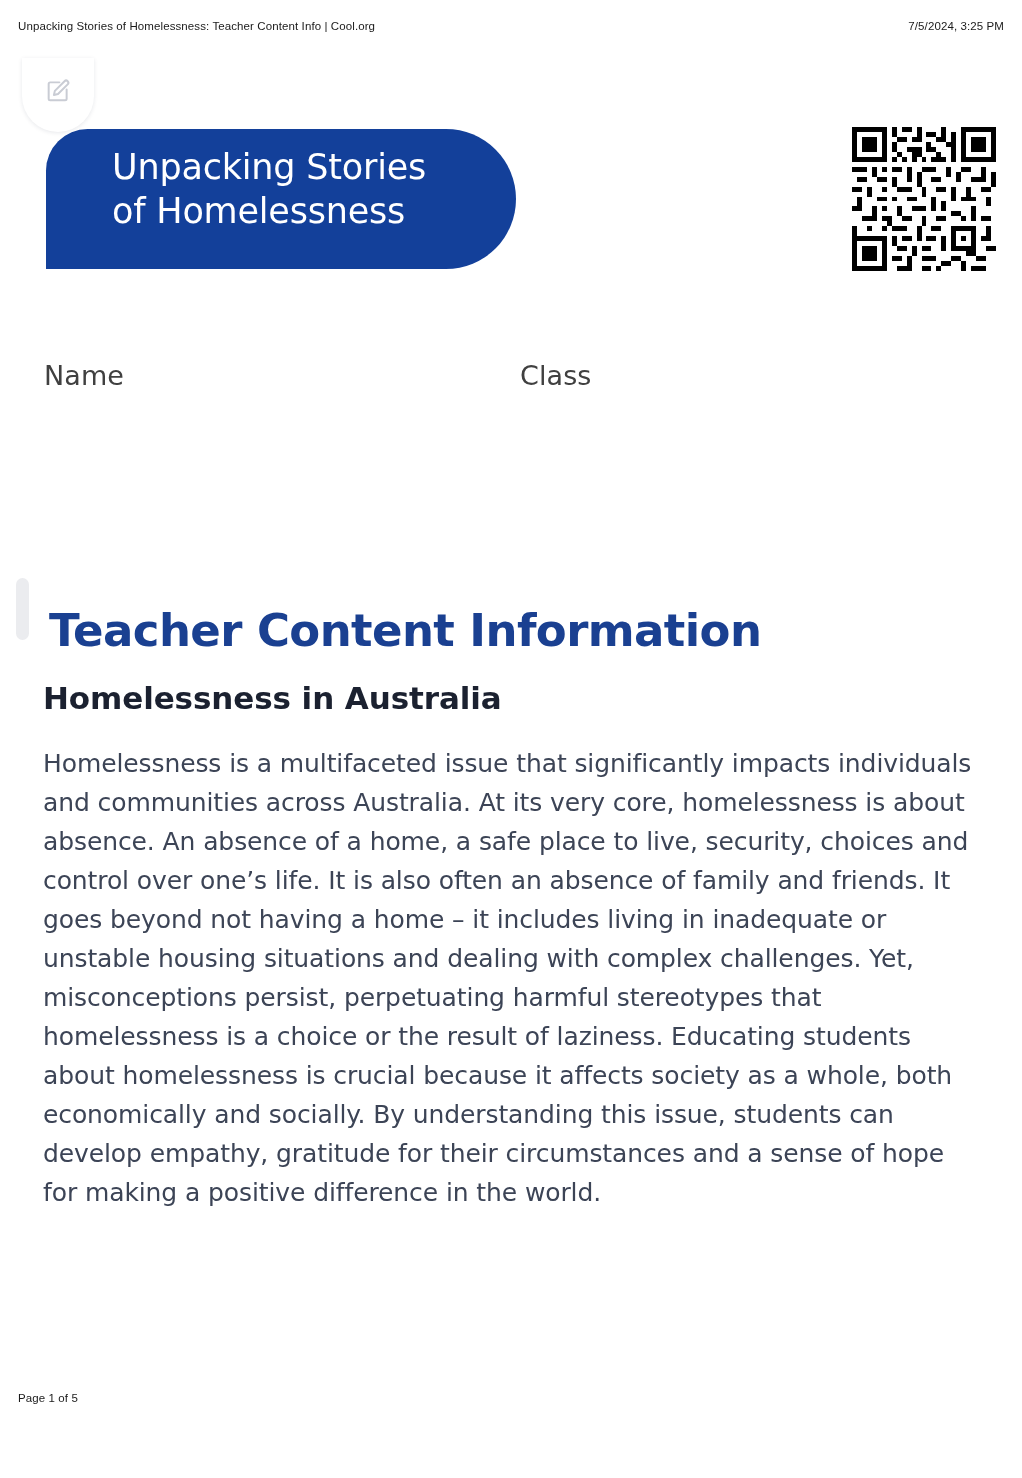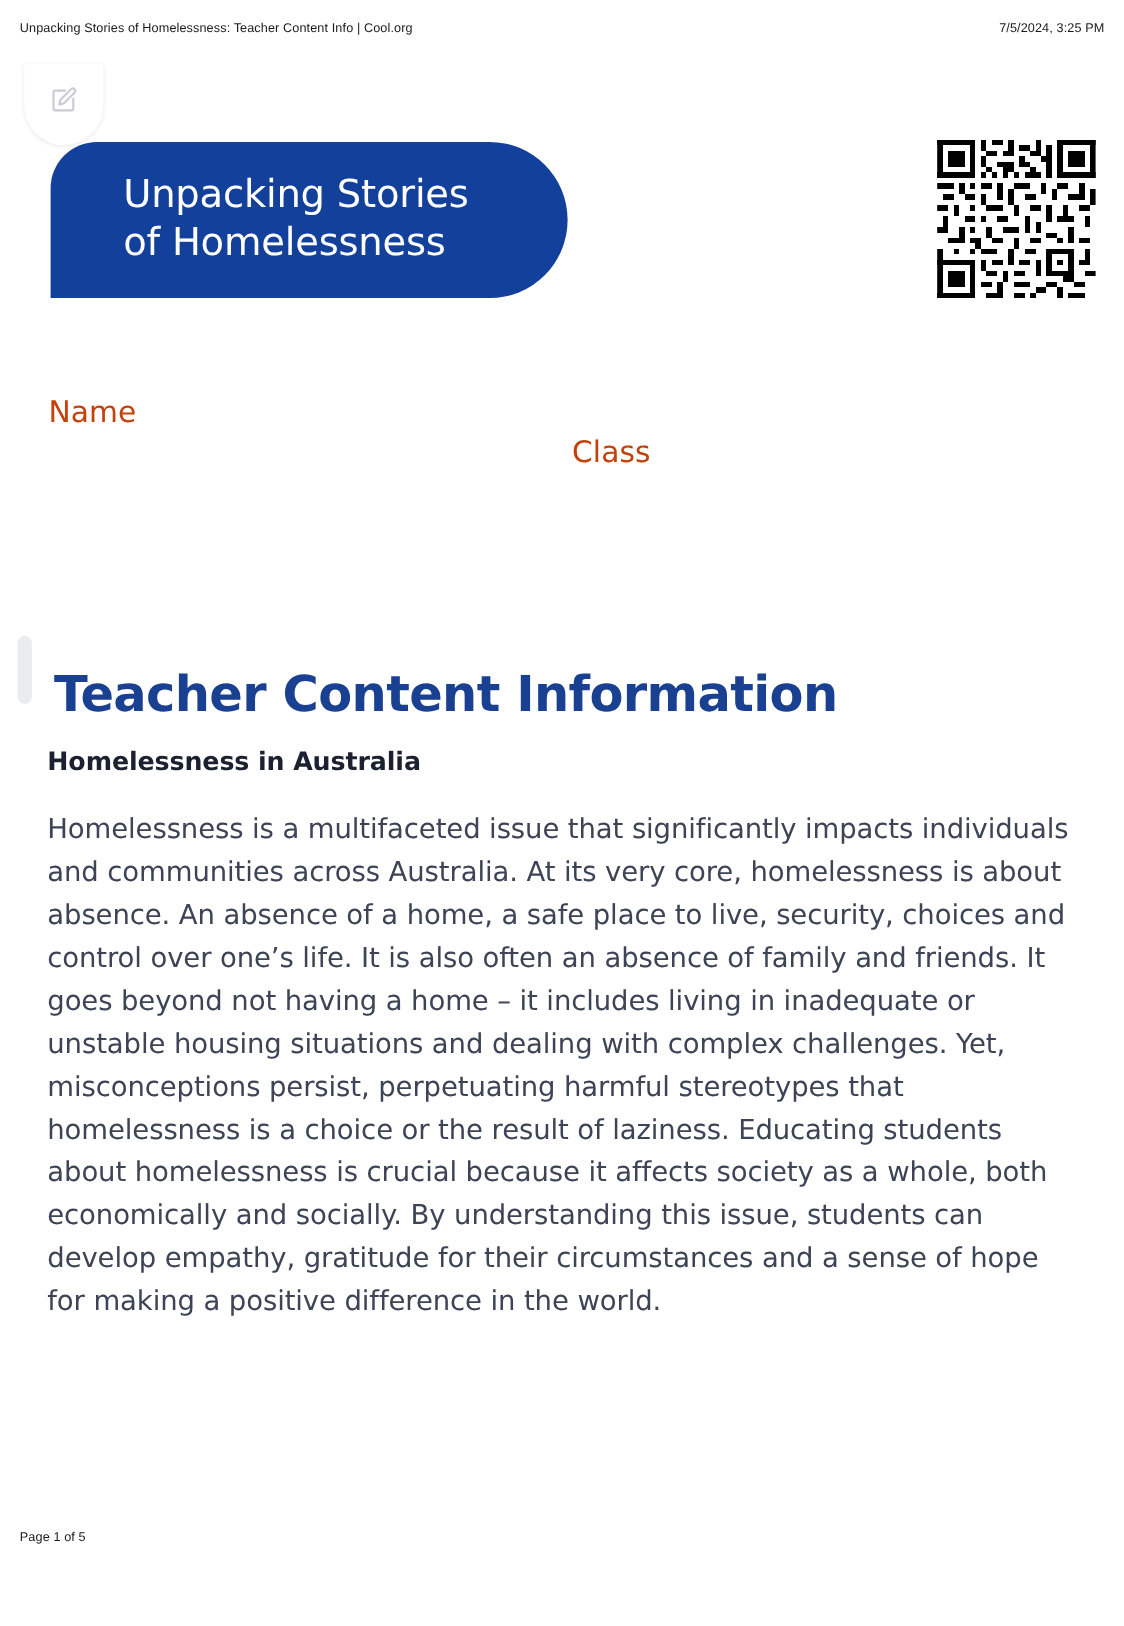--- a/index.html
+++ b/index.html
@@ -74,21 +74,21 @@
     left: 46px;
     top: 129px;
     width: 470px;
     min-height: 140px;
     background: #13409a;
     border-top-left-radius: 44px;
     border-top-right-radius: 74px;
     border-bottom-right-radius: 74px;
     border-bottom-left-radius: 0;
     box-sizing: border-box;
-    padding: 26px 56px 28px 66px;
+    padding: 16px 56px 28px 66px;
     display: flex;
     align-items: flex-start;
     z-index: 4;
   }
   .title-badge-text {
     color: #ffffff;
     font-size: 35px;
     line-height: 1.26;
     font-weight: 400;
     letter-spacing: -0.2px;
@@ -111,26 +111,26 @@
     position: absolute;
     left: 44px;
     top: 360px;
     width: 934px;
     height: 40px;
   }
   .field-label {
     position: absolute;
     top: 0;
     font-size: 27px;
-    color: #c2410c;
+    color: #404040;
     font-weight: 400;
     letter-spacing: 0.1px;
   }
   .field-name  { left: 0; }
-  .field-class { left: 476px; margin-top: 36px; }
+  .field-class { left: 476px; }
 
   
   .section-head {
     position: absolute;
     left: 16px;
     top: 578px;
     display: flex;
     align-items: flex-start;
   }
   .section-bar {
@@ -151,21 +151,21 @@
   }
 
   
   .content {
     position: absolute;
     left: 43px;
     top: 680px;
     width: 936px;
   }
   .sub-head {
-    font-size: 23px;
+    font-size: 31px;
     font-weight: 700;
     color: #1b2130;
     letter-spacing: -0.1px;
     margin: 0 0 28px 0;
   }
   .body-par {
     font-size: 25px;
     line-height: 1.56;
     color: #3c4456;
     margin: 0 0 42px 0;

